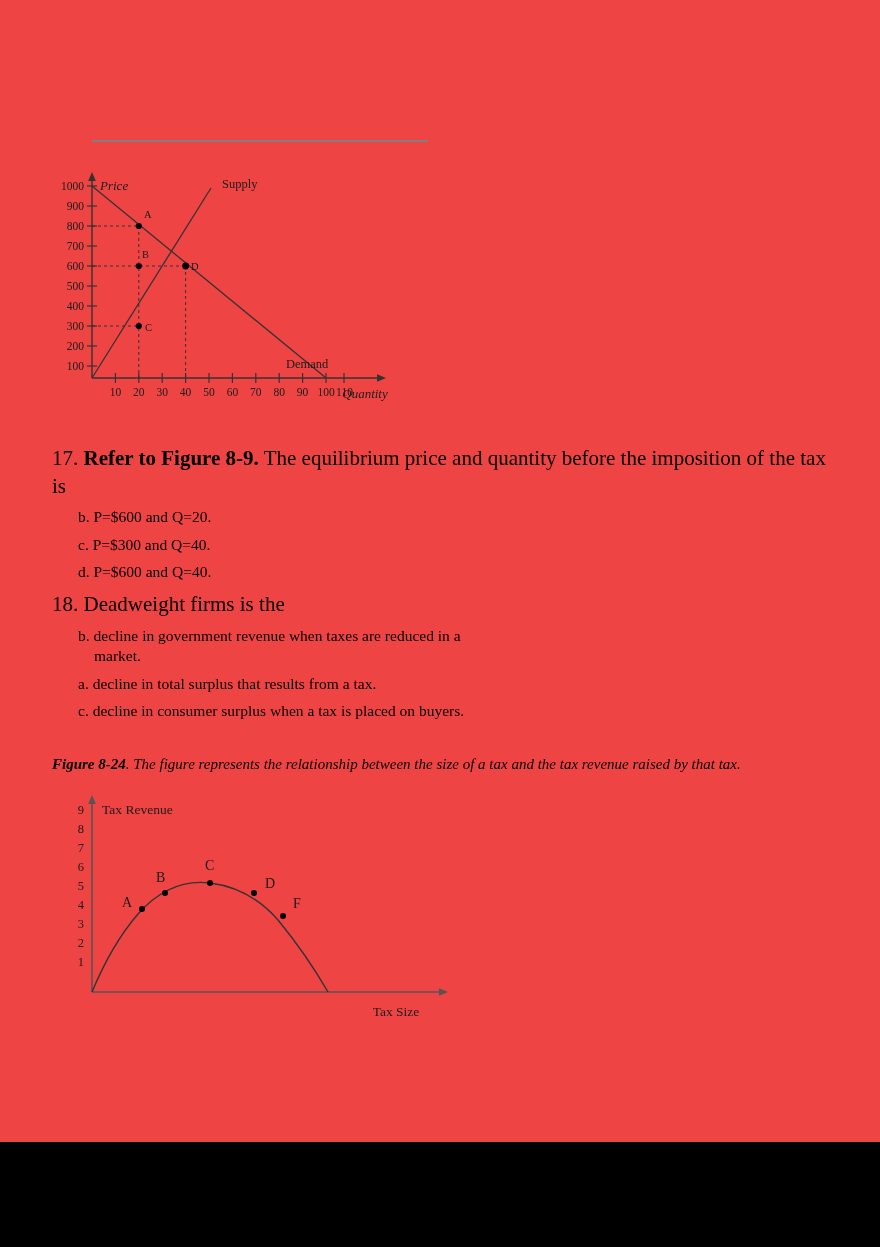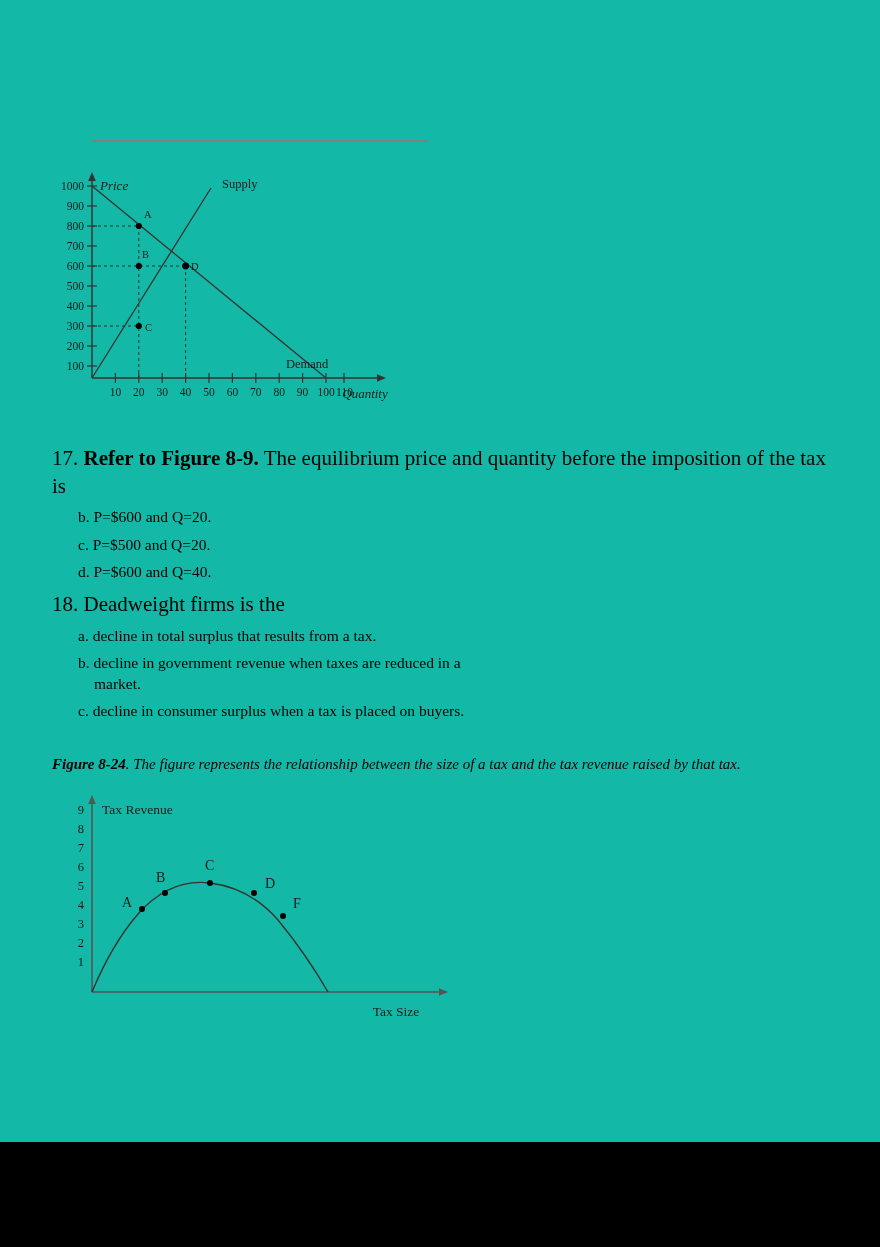--- a/index.html
+++ b/index.html
@@ -3,21 +3,21 @@
 <meta charset="utf-8">
 <style>
   html, body { margin:0; padding:0; }
   body {
     width:880px; height:1247px; position:relative;
     background:#ffffff;
     font-family:"Liberation Serif", serif;
     color:#000;
     overflow:hidden;
   }
-  .page { position:absolute; inset:0; background:#14b8a6; }
+  .page { position:absolute; inset:0; background:#ef4444; }
 
   
   .top-rule{
     position:absolute; left:92px; top:140px; width:336px; height:2px;
     background:#808080;
   }
 
   
   .figure { position:absolute; }
   .figure svg { display:block; }
@@ -169,33 +169,33 @@
   </div>
 
   <div class="qblock" style="top:445px;">
     <div class="qstem">
       <span class="qnum">17.</span>
       <b>Refer to Figure 8-9.</b>
       <span>The equilibrium price and quantity before the imposition of the tax is</span>
     </div>
     <ul class="opts">
       <li class="opt">b. P=$600 and Q=20.</li>
-      <li class="opt">c. P=$500 and Q=20.</li>
+      <li class="opt">c. P=$300 and Q=40.</li>
       <li class="opt">d. P=$600 and Q=40.</li>
     </ul>
   </div>
 
   <div class="qblock" style="top:591px; width:450px;">
     <div class="qstem">
       <span class="qnum">18.</span>
       <span>Deadweight firms is the</span>
     </div>
     <ul class="opts">
+      <li class="opt">b. decline in government revenue when taxes are reduced in a market.</li>
       <li class="opt">a. decline in total surplus that results from a tax.</li>
-      <li class="opt">b. decline in government revenue when taxes are reduced in a market.</li>
       <li class="opt">c. decline in consumer surplus when a tax is placed on buyers.</li>
     </ul>
   </div>
 
   <div class="caption" style="top:755px;">
     <b>Figure 8-24</b><span>. The figure represents the relationship between the size of a tax and the tax revenue raised by that tax.</span>
   </div>
 
   <div class="figure" style="left:60px; top:792px;">
     <svg width="420" height="235" viewBox="0 0 420 235">

